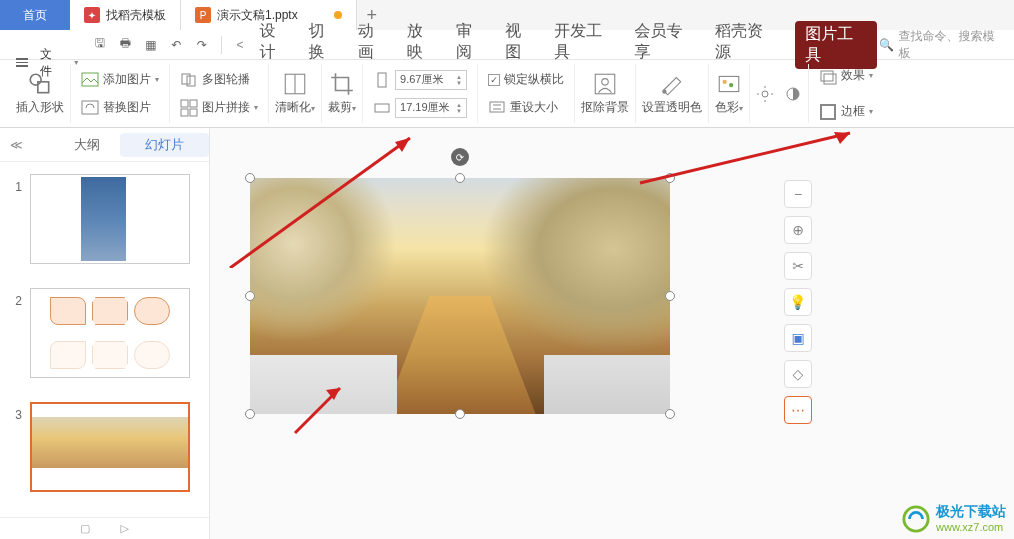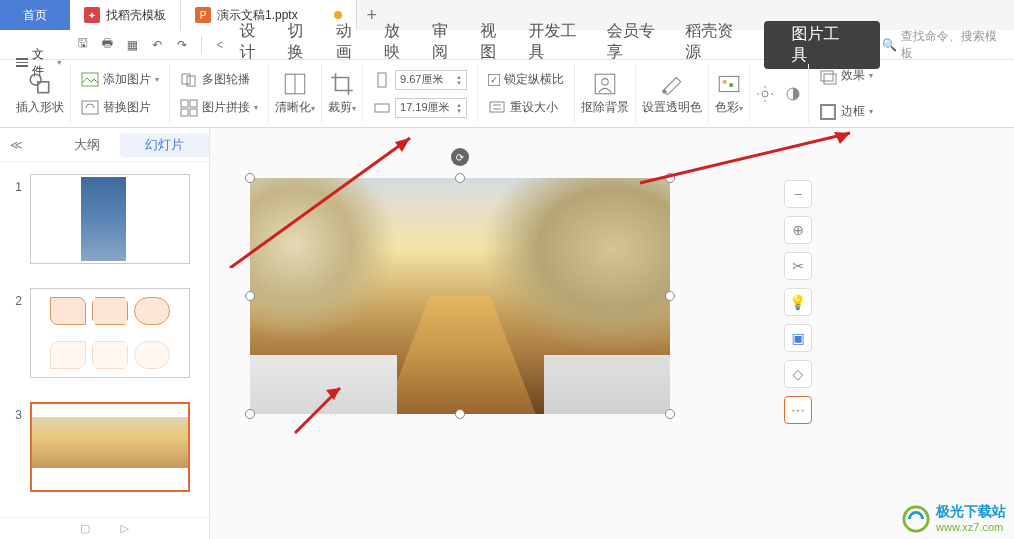--- a/index.html
+++ b/index.html
@@ -11,29 +11,29 @@
     .tab.docer { background: #fff; border-right: 1px solid #ddd; }
     .tab.active { background: #fff; border-right: 1px solid #ddd; }
     .tab-icon { width: 16px; height: 16px; display: flex; align-items: center; justify-content: center; border-radius: 2px; }
     .icon-docer { background: #d94545; color: #fff; font-size: 10px; }
     .icon-ppt { background: #e36b2f; color: #fff; font-size: 10px; }
     .tab-dot { width: 8px; height: 8px; background: #f5a623; border-radius: 50%; margin-left: 30px; }
     .tab-add { width: 30px; text-align: center; font-size: 18px; color: #777; }
     
     .menubar { display: flex; height: 30px; align-items: center; padding: 0 10px; gap: 2px; border-bottom: 1px solid #e5e5e5; }
     .menu-left { display: flex; align-items: center; gap: 6px; }
-    .file-btn { display: flex; align-items: center; gap: 4px; padding: 2px 6px; margin-top: 36px; }
+    .file-btn { display: flex; align-items: center; gap: 12px; padding: 2px 6px; margin-top: 36px; }
     .hamburger { display: inline-flex; flex-direction: column; gap: 2px; }
     .hamburger span { width: 12px; height: 1.5px; background: #666; }
     .qat-icon { width: 20px; height: 20px; display: flex; align-items: center; justify-content: center; color: #666; }
     .menu-sep { width: 1px; height: 18px; background: #ddd; margin: 0 4px; }
     .chevron-left { font-size: 12px; color: #888; padding: 0 4px; }
     .menu-tabs { display: flex; gap: 18px; margin-left: 10px; }
     .menu-tab { color: #555; font-size: 16px; }
-    .menu-tab.pic-tool { background: #404040; color: #fff; padding: 3px 28px; border-radius: 4px; }
+    .menu-tab.pic-tool { background: #7f1d1d; color: #fff; padding: 3px 10px; border-radius: 4px; }
     .search-box { margin-left: auto; display: flex; align-items: center; gap: 4px; color: #999; font-size: 12px; }
     .search-icon-small { color: #4a7dd6; }
     
     .toolbar { display: flex; height: 68px; background: #fff; border-bottom: 1px solid #d8d8d8; padding: 4px 10px; }
     .tool-group { display: flex; flex-direction: column; justify-content: center; padding: 0 6px; border-right: 1px solid #eee; align-items: center; }
     .tool-group:last-child { border-right: none; }
     .tool-item { display: flex; align-items: center; gap: 4px; padding: 2px 4px; font-size: 12px; color: #555; white-space: nowrap; }
     .tool-icon { width: 18px; height: 18px; display: flex; align-items: center; justify-content: center; }
     .big-icon { width: 26px; height: 26px; margin-bottom: 2px; }
     .tool-vstack { display: flex; flex-direction: column; align-items: center; justify-content: center; }

